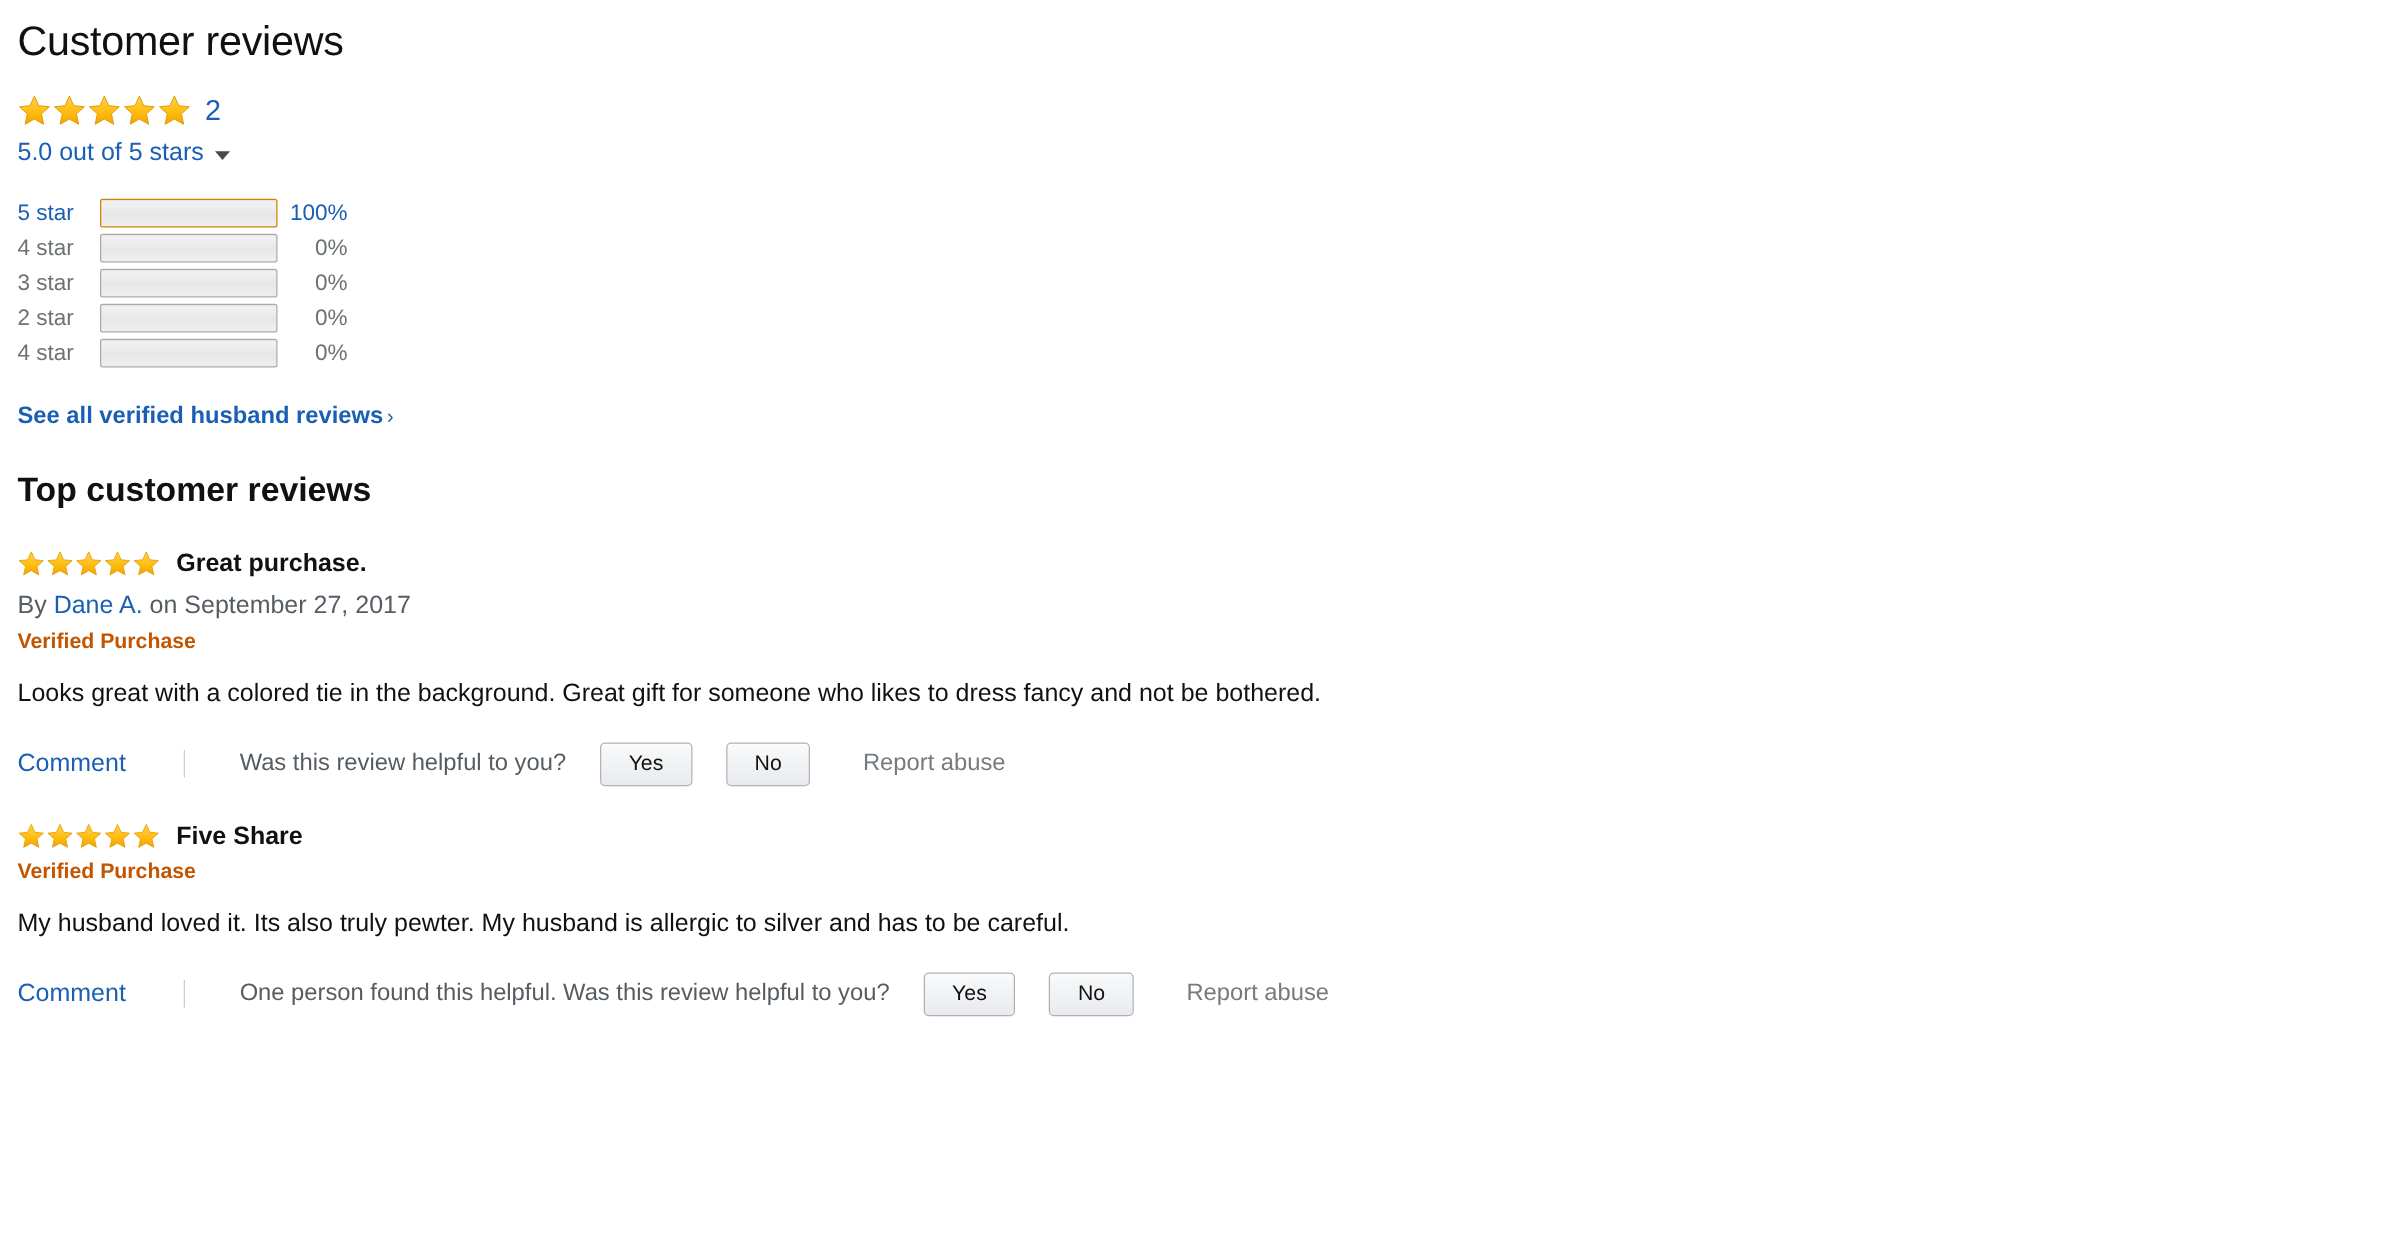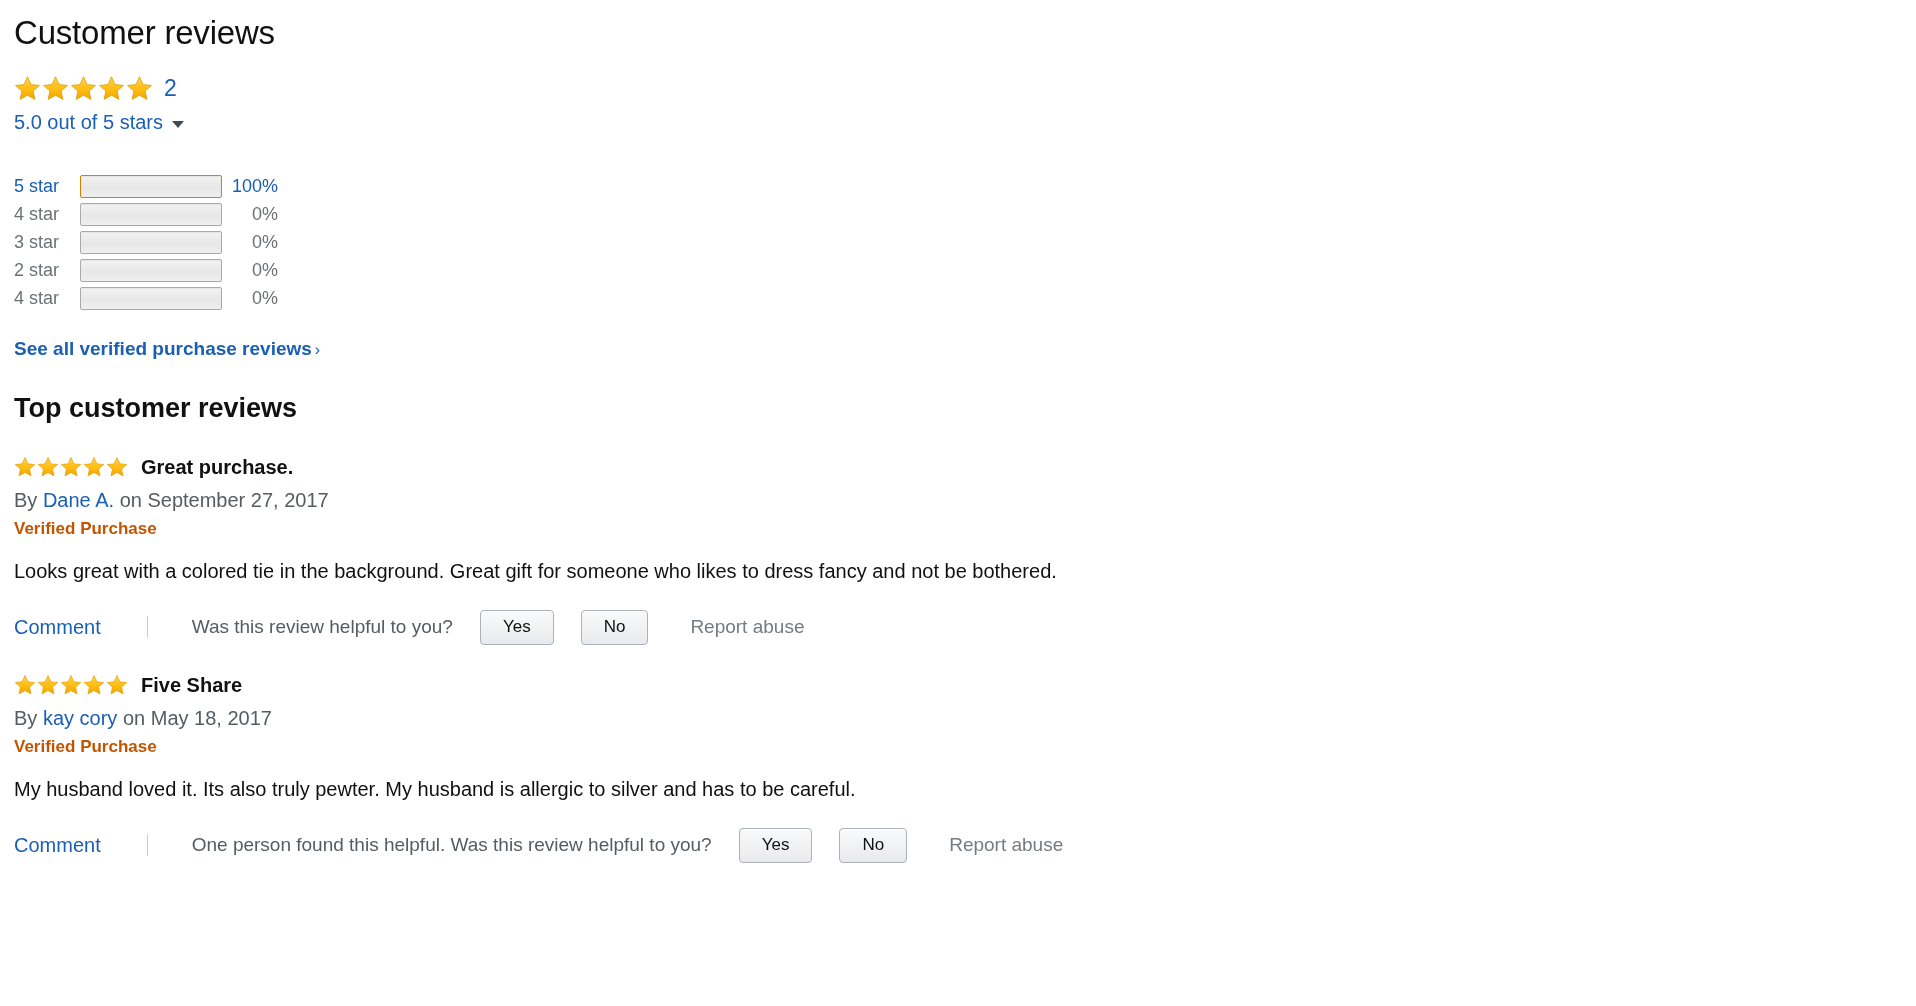--- a/index.html
+++ b/index.html
@@ -78,21 +78,21 @@
     width: 0; height: 0;
     border-left: 6px solid transparent;
     border-right: 6px solid transparent;
     border-top: 7px solid #444b52;
     margin-left: 9px;
     margin-top: 3px;
   }
 
   
   .mid {
-    margin-top: 38px;
+    margin-top: 22px;
     display: flex;
     align-items: flex-start;
   }
   .histogram { width: 350px; }
   .hist-row {
     display: flex;
     align-items: center;
     height: 28px;
   }
   .hist-label {
@@ -350,21 +350,21 @@
         </span>
         <span class="hist-pct">0%</span>
       </div>
 
     </div>
 
 
   </div>
 
   <div class="see-all">
-    <span>See all verified purchase reviews</span><span class="chev">›</span>
+    <span>See all verified husband reviews</span><span class="chev">›</span>
   </div>
 
   <h2 class="h-sub h-top-reviews">Top customer reviews</h2>
 
   
   <div class="review">
     <div class="review-head">
       <span class="stars"><svg width="22" height="22" viewBox="0 0 24 24">
             <defs>
               <linearGradient id="sg22" x1="0" y1="0" x2="0" y2="1">
@@ -474,25 +474,20 @@
               <linearGradient id="sg22" x1="0" y1="0" x2="0" y2="1">
                 <stop offset="0%" stop-color="#ffd34d"></stop>
                 <stop offset="55%" stop-color="#ffbd12"></stop>
                 <stop offset="100%" stop-color="#f1a500"></stop>
               </linearGradient>
             </defs>
             <path d="M12 1.6l3.1 6.9 7.5.8-5.6 5 1.6 7.4L12 18l-6.6 3.7 1.6-7.4-5.6-5 7.5-.8z" fill="url(#sg22)" stroke="#e09b00" stroke-width="0.7" stroke-linejoin="round"></path>
           </svg></span>
       <span class="review-title">Five Share</span>
     </div>
-    <div class="byline">
-      <span>By</span>
-      <span class="author">kay cory</span>
-      <span>on May 18, 2017</span>
-    </div>
     <div class="verified">Verified Purchase</div>
     <div class="review-body">My husband loved it. Its also truly pewter. My husband is allergic to silver and has to be careful.</div>
     <div class="vote-row">
       <span class="comment-link">Comment</span>
       <span class="vr-divider"></span>
       <span class="helpful-text">One person found this helpful. Was this review helpful to you?</span>
       <span class="btn-vote">Yes</span>
       <span class="btn-vote">No</span>
       <span class="report-abuse">Report abuse</span>
     </div>

